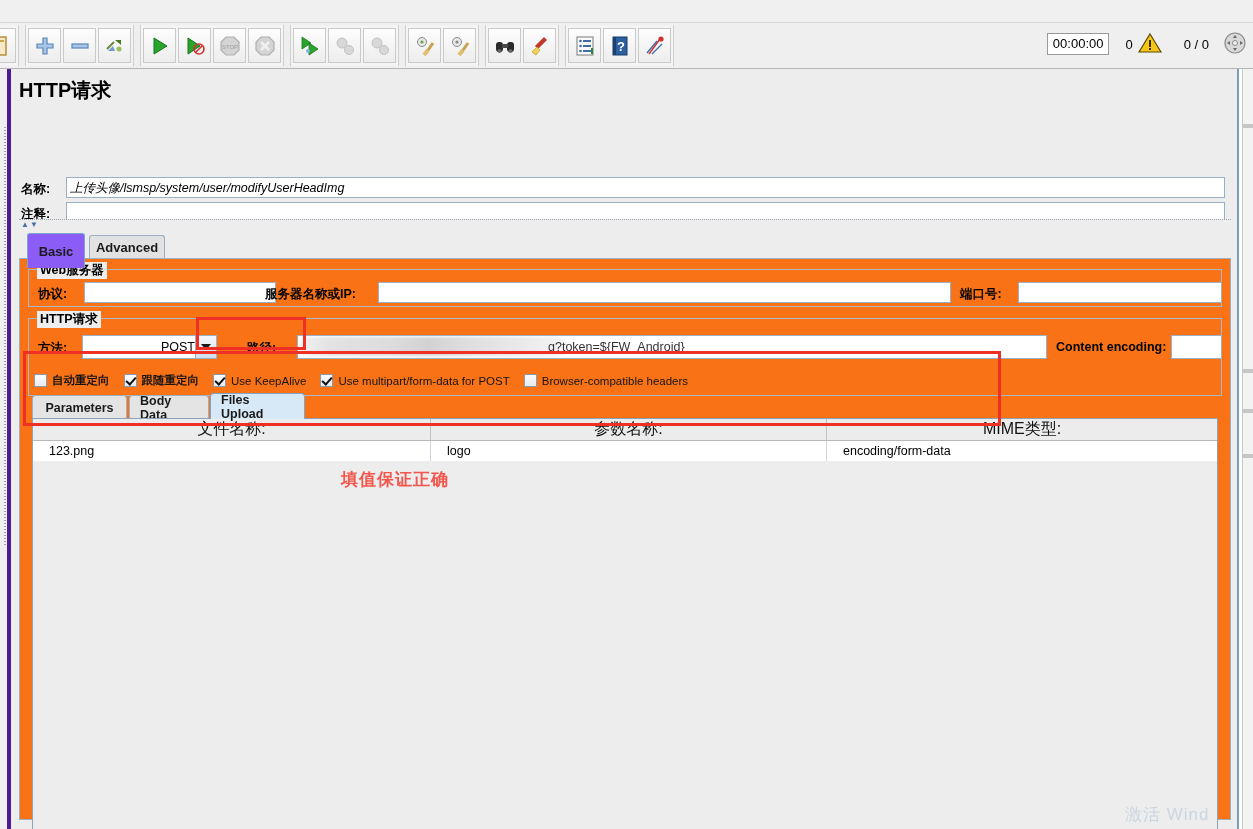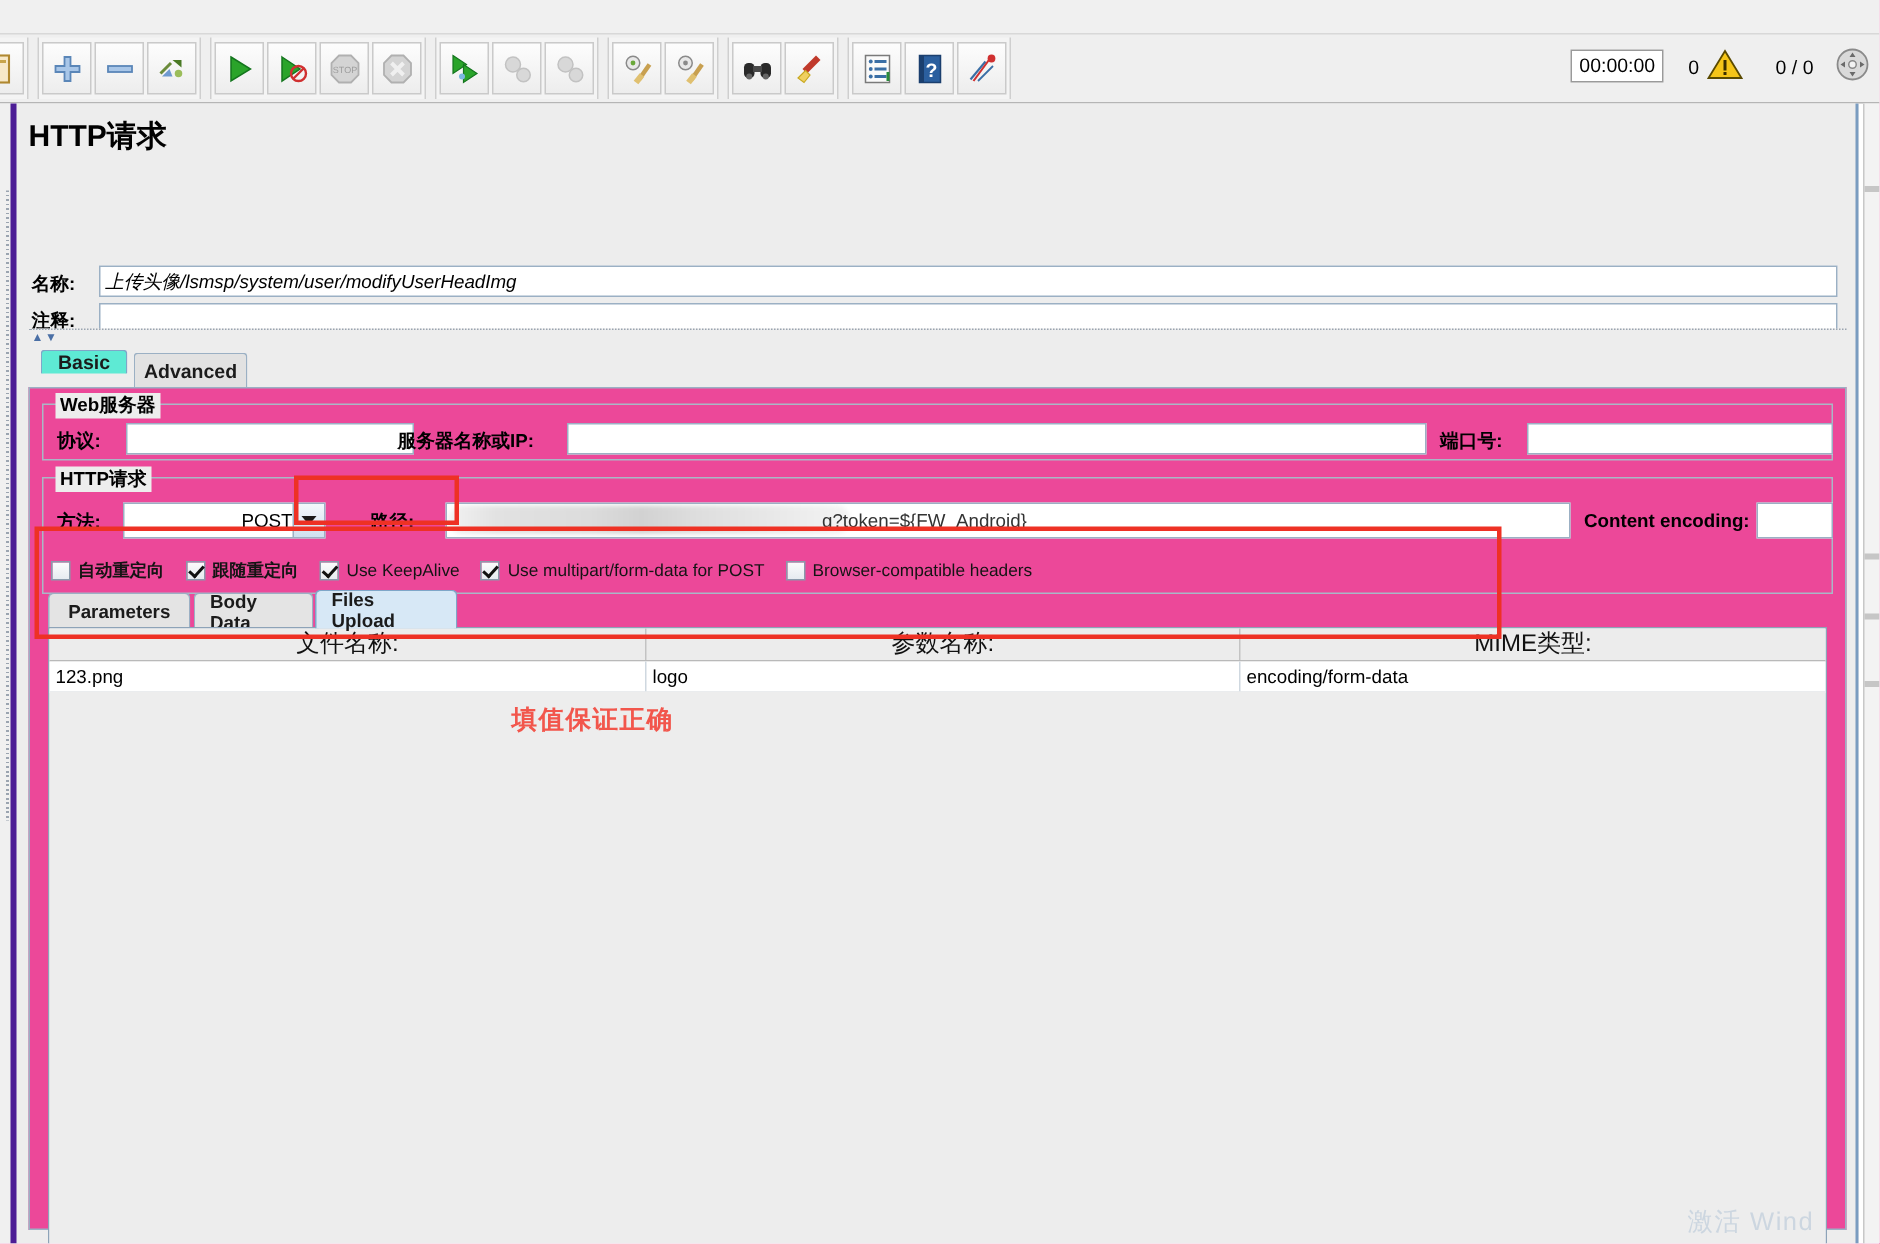--- a/index.html
+++ b/index.html
@@ -166,33 +166,33 @@
     background: #e2e2e2;
     font-size: 13px;
     font-weight: bold;
     color: #1b1b1b;
     display: flex;
     align-items: center;
     justify-content: center;
     padding: 0 10px;
   }
   .tab.sel {
-    background: #5eead4;
+    background: #8b5cf6;
     top: 0px;
-    height: 16px;
+    height: 35px;
     border-color: #7fa6c8;
     z-index: 3;
   }
 
   .tabbody {
     position: absolute;
     left: 8px; top: 189px;
     width: 1212px; height: 562px;
     border: 1px solid #9bb0c4;
-    background: #ec4899;
+    background: #f97316;
     box-sizing: border-box;
   }
 
   
   .grp {
     position: absolute;
     border: 1px solid #a9b7c6;
     box-sizing: border-box;
     background: transparent;
   }
@@ -308,21 +308,21 @@
     height: 100%;
   }
   .trow { display: flex; height: 20px; background: #ffffff; border-bottom: 1px solid #cfd8e0; }
   .td {
     box-sizing: border-box;
     border-right: 1px solid #cfd8e0;
     font-size: 12.5px;
     color: #000;
     display: flex;
     align-items: center;
-    padding-left: 4px;
+    padding-left: 16px;
     height: 100%;
   }
   .tblfill { background: #ededed; position:absolute; left:0; right:0; top:42px; bottom:0; }
 
   
   .redbox {
     position: absolute;
     border: 3px solid #ee3124;
     box-sizing: border-box;
     pointer-events: none;

